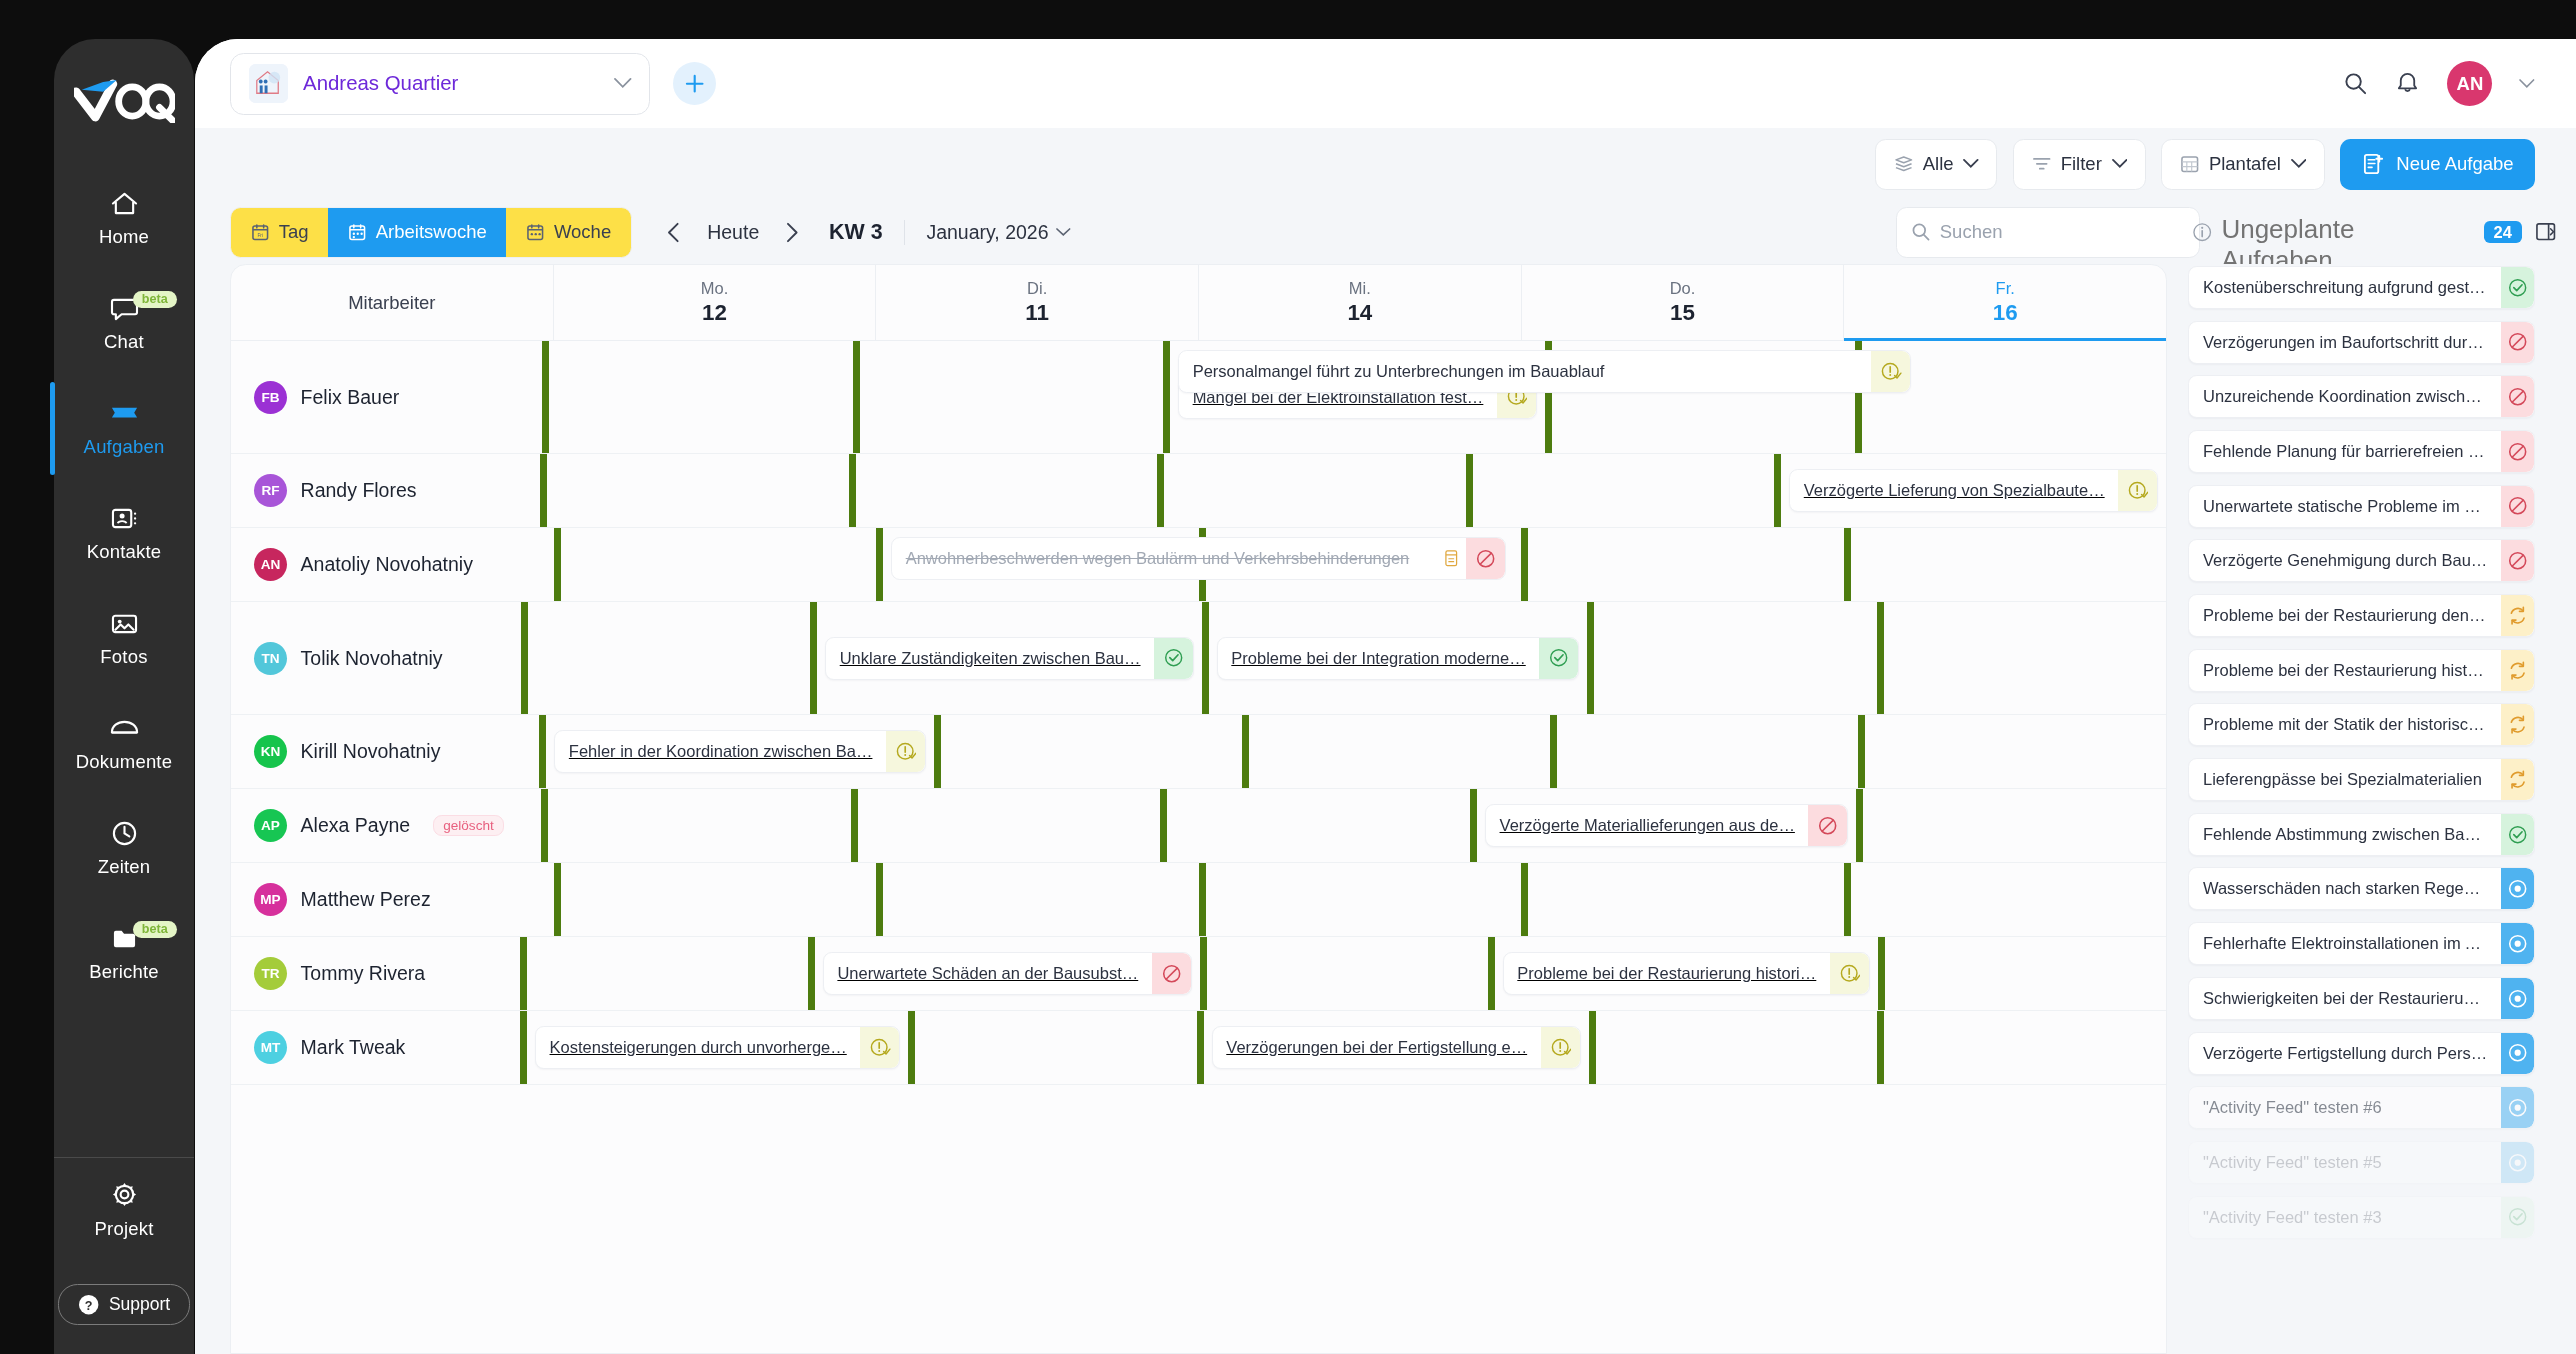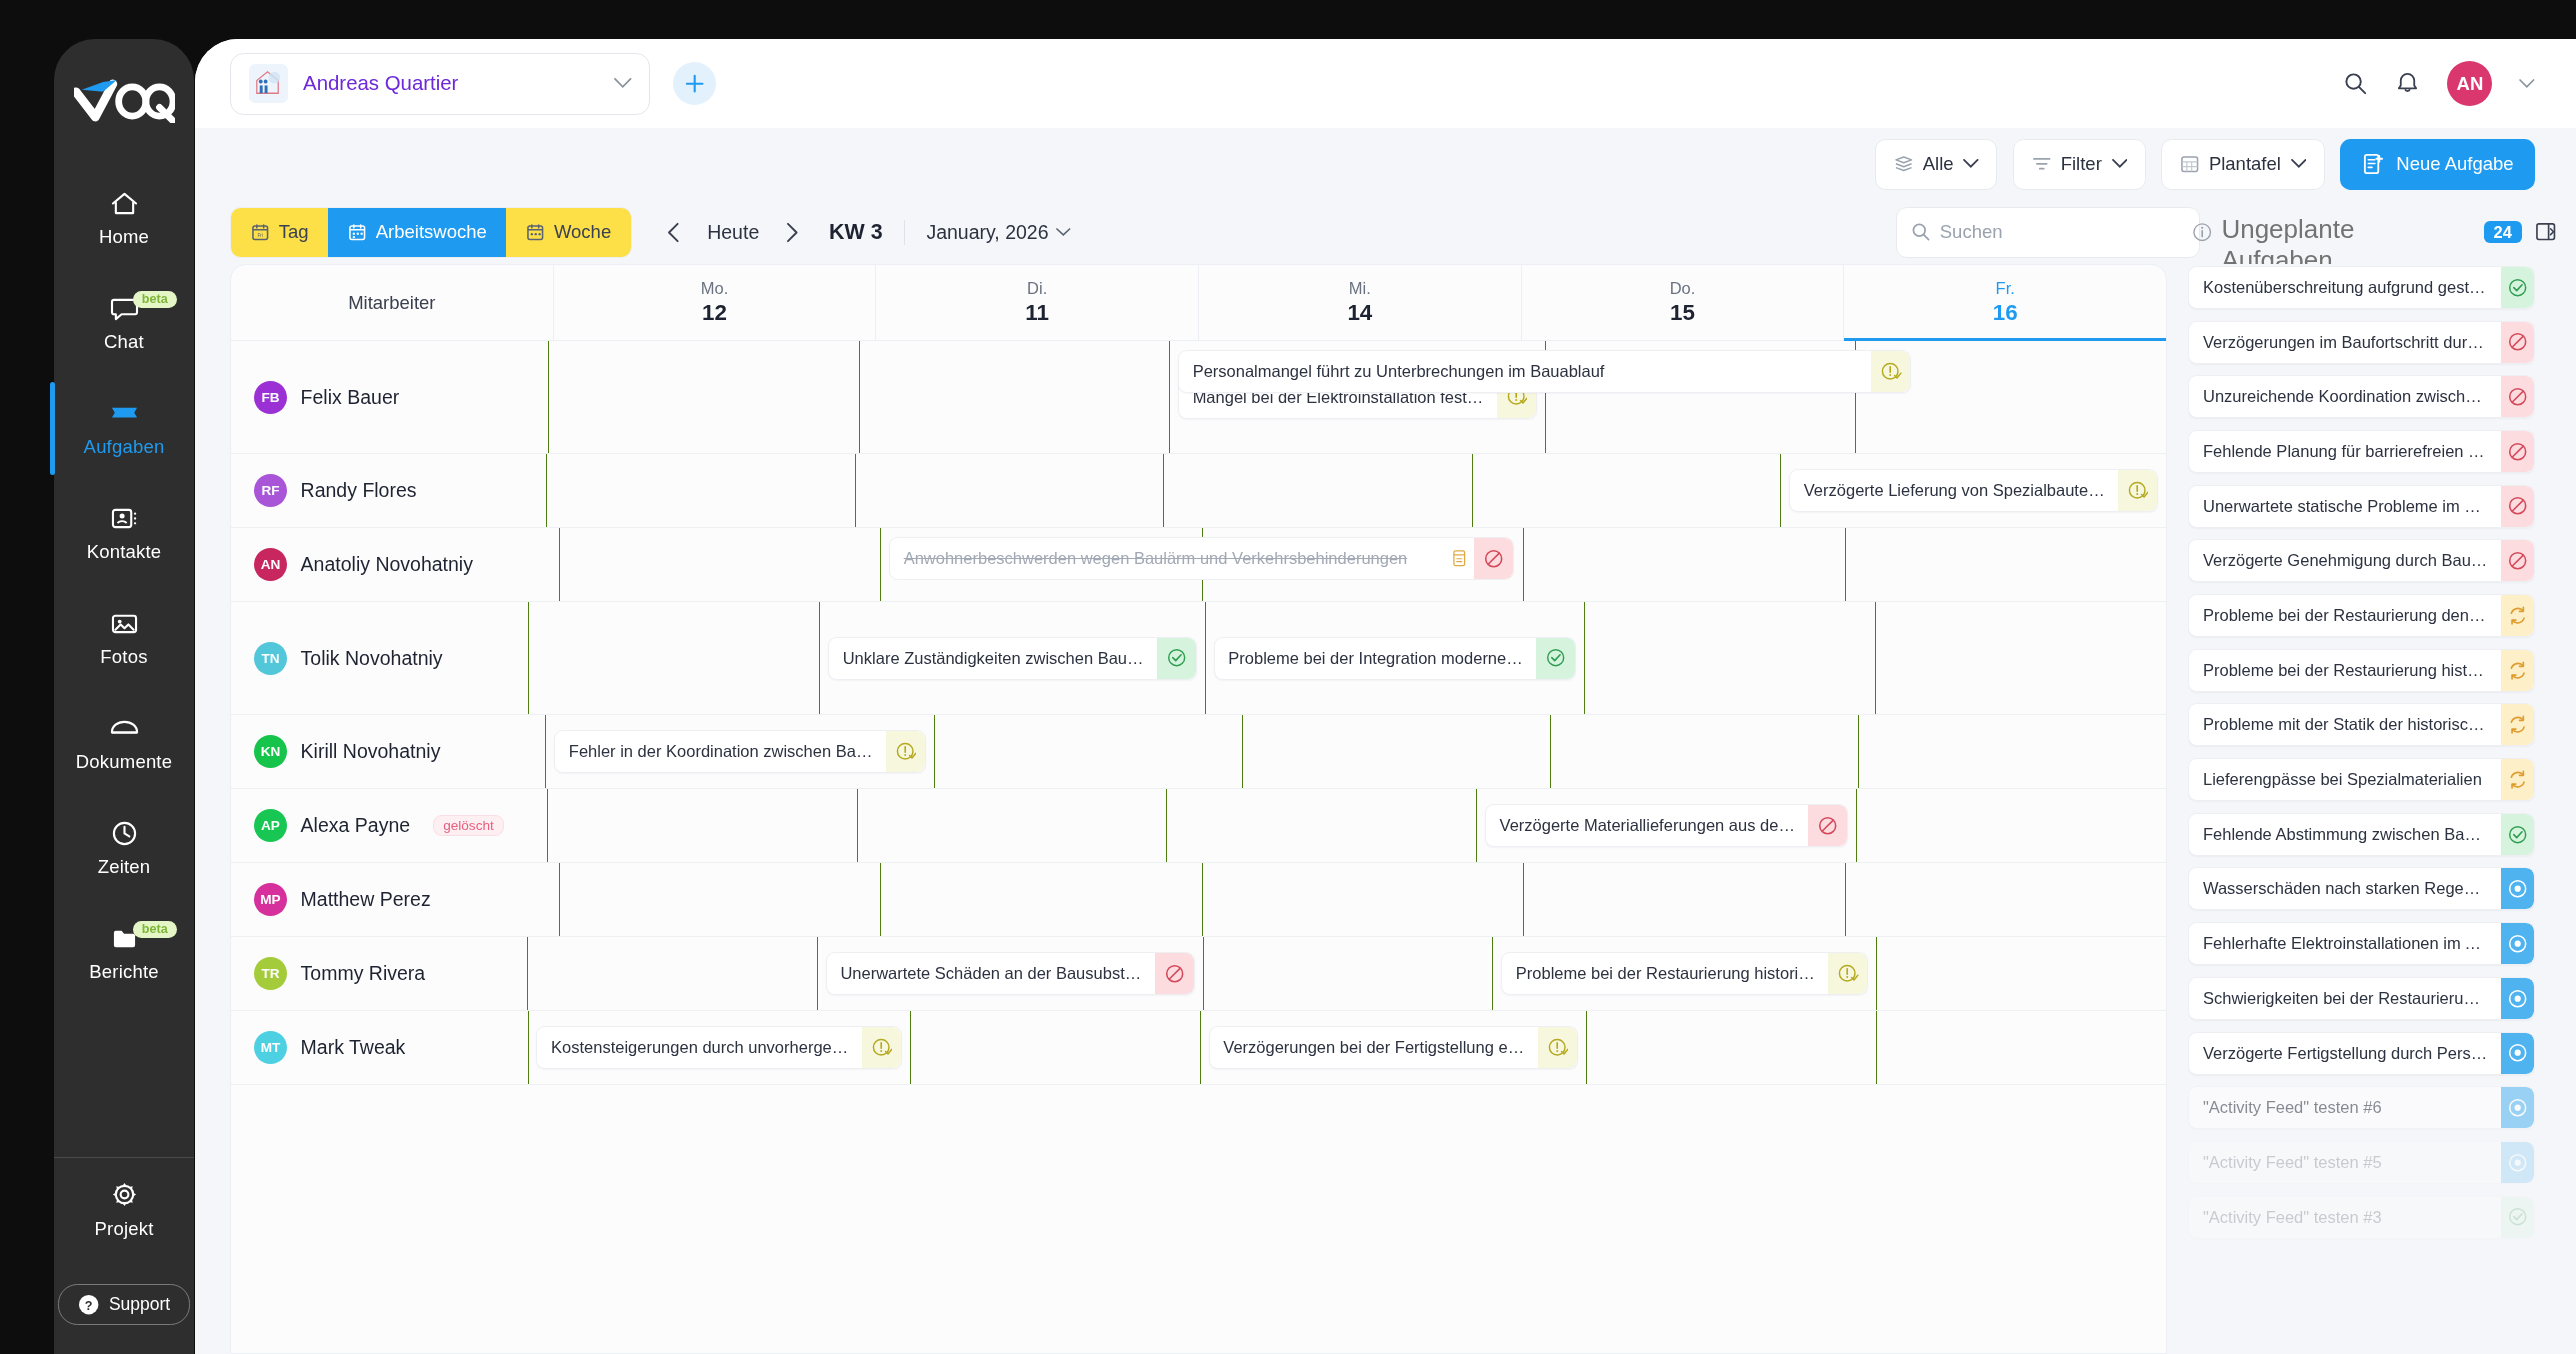--- a/index.html
+++ b/index.html
@@ -160,22 +160,22 @@
   .gh-cell.today .gh-dow, .gh-cell.today .gh-day { color: #1e9bf0; }
   .gh-cell.today::after {
     content:""; position:absolute; left:0; right:0; bottom:-1px; height: 2.9px; background:#1e9bf0;
   }
   .gh-name { font-size: 18.5px; color: #3a4050; font-weight: 500; }
   .grid-row { display: flex; border-bottom: 1px solid #eef1f4; }
   .rc-emp {
     flex: 1; display: flex; align-items: center; gap: 13.6px; padding-left: 23px;
     border-left: none;
   }
-  .rc-day { flex: 1; border-left: 1px solid #4d7c0f; position: relative; padding: 8.8px 7.8px;
-            display: flex; flex-direction: column; justify-content: center; gap: 8.8px; }
+  .rc-day { flex: 1; border-left: 7px solid #4d7c0f; position: relative; padding: 8.8px 7.8px;
+            display: flex; flex-direction: column; justify-content: center; gap: 8.8px; text-decoration: underline; }
   .emp-av {
     width: 33px; height: 33px; border-radius: 50%; color: #fff;
     font-size: 13.6px; font-weight: 600; display: flex; align-items: center; justify-content: center;
     flex: none;
   }
   .emp-name { font-size: 19.5px; color: #1d2330; }
   .del-badge {
     font-size: 13.6px; color: #e8607f; background: #fdeff2; border: 1px solid #fbdde4;
     border-radius: 8.8px; padding: 1.9px 8.8px; margin-left: 9.7px;
   }

